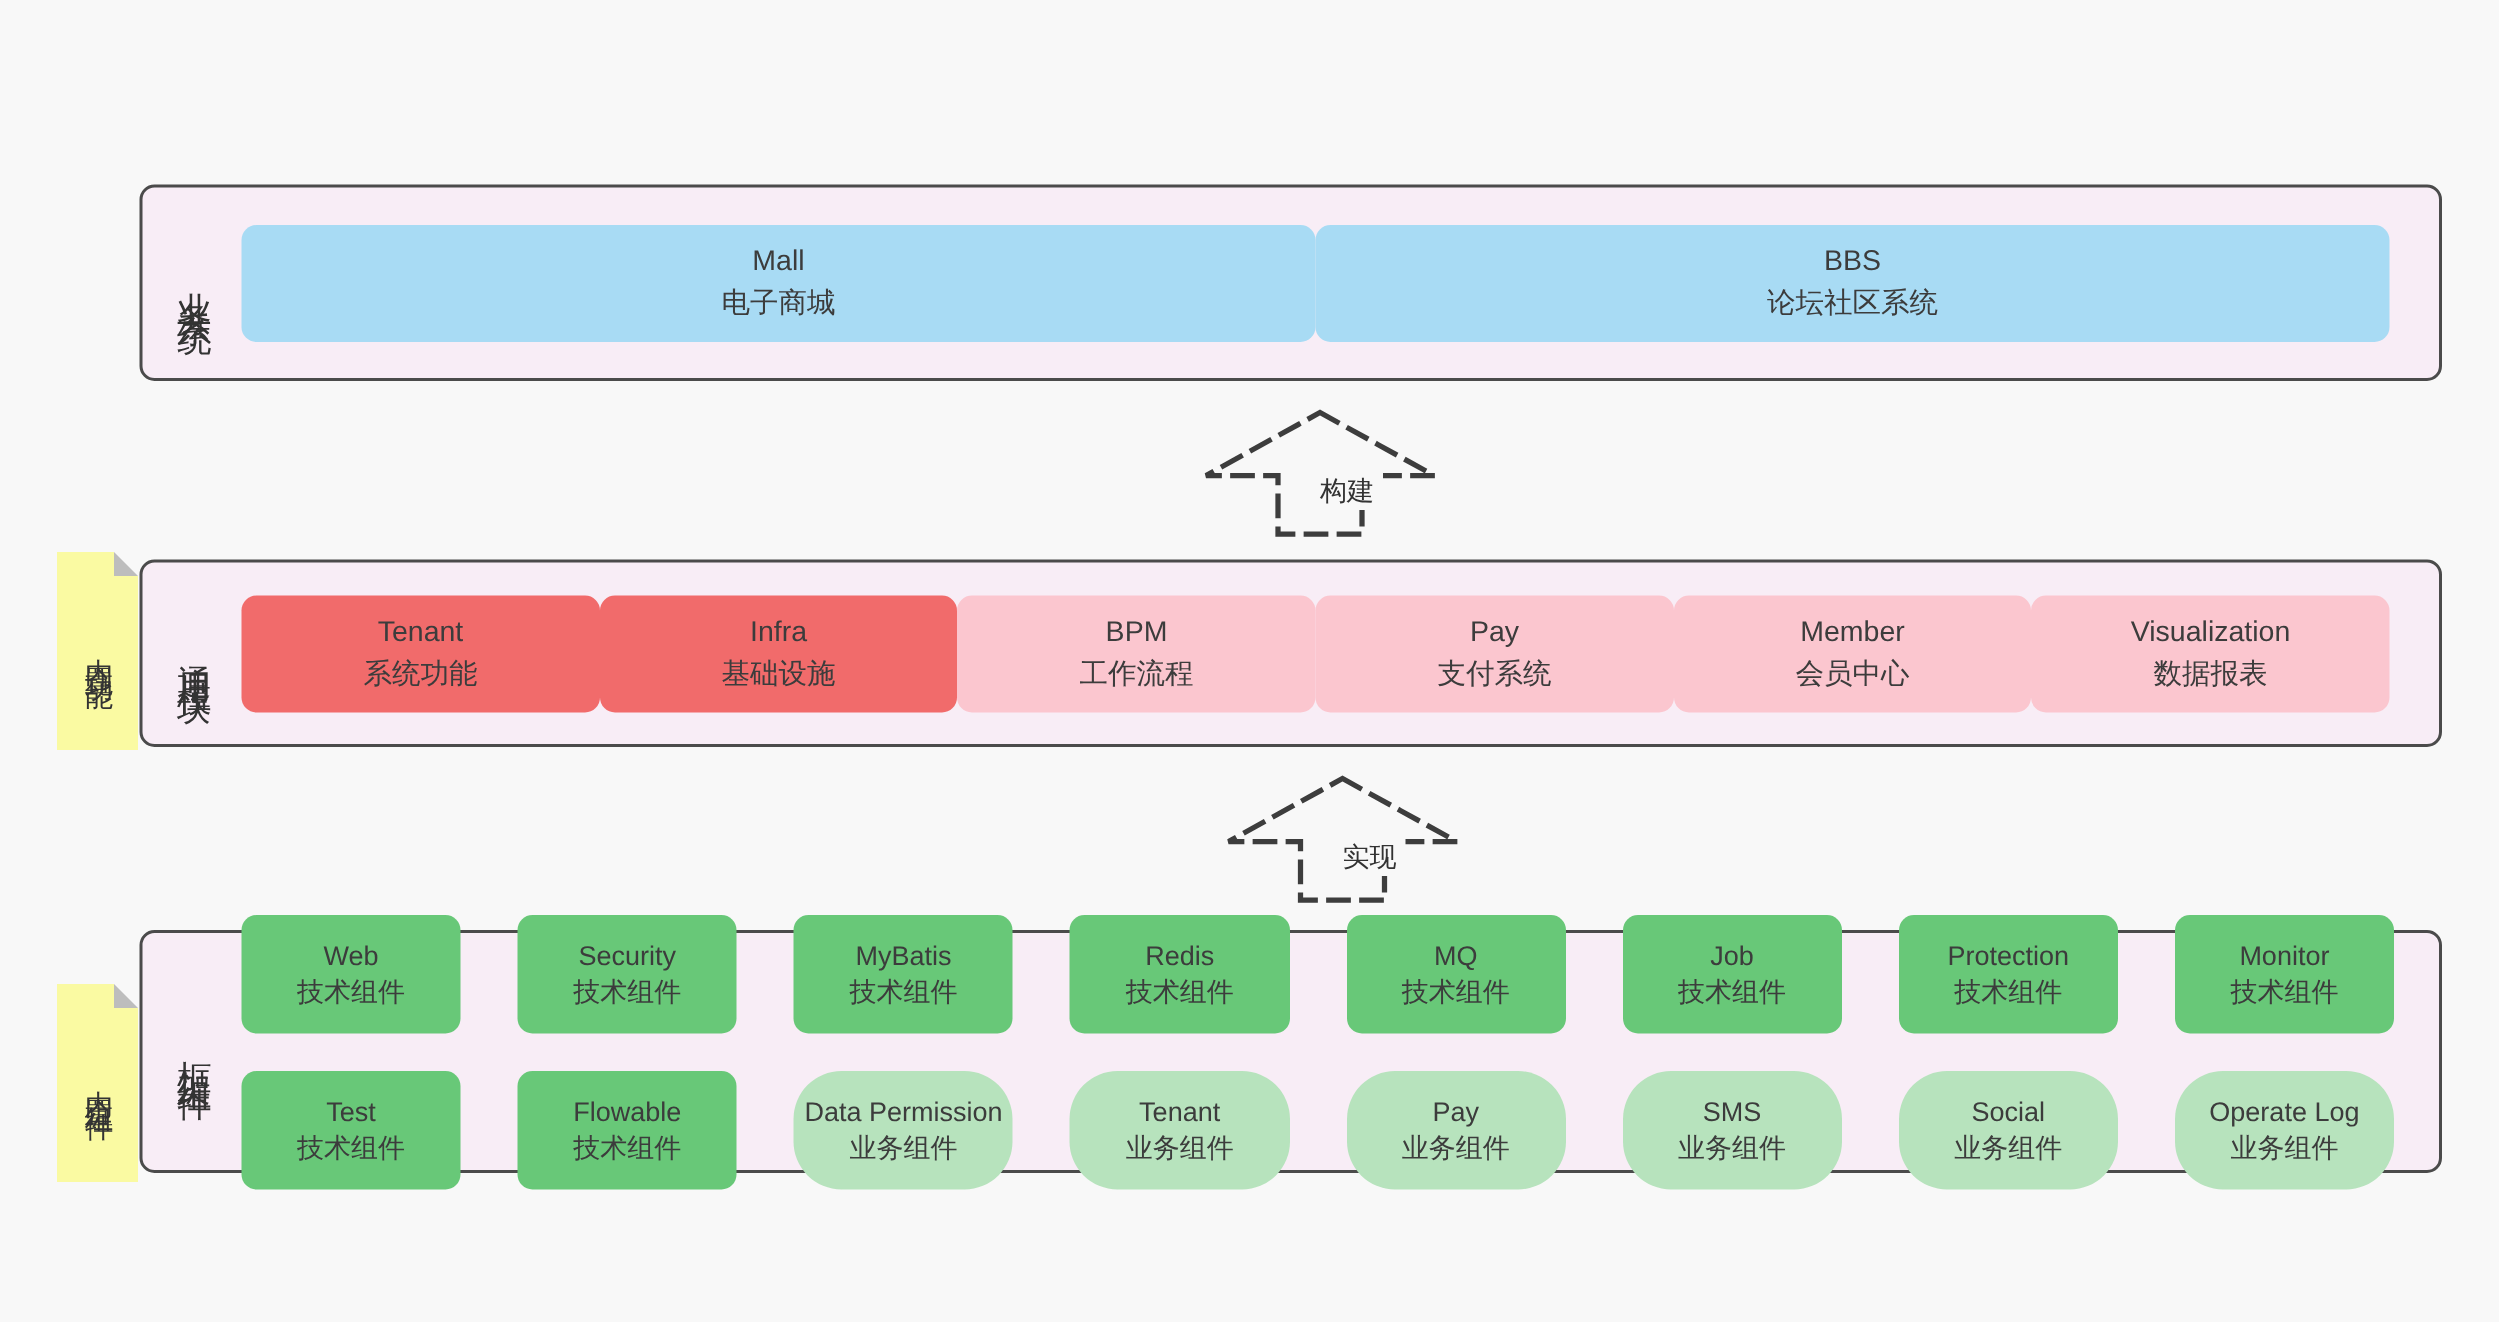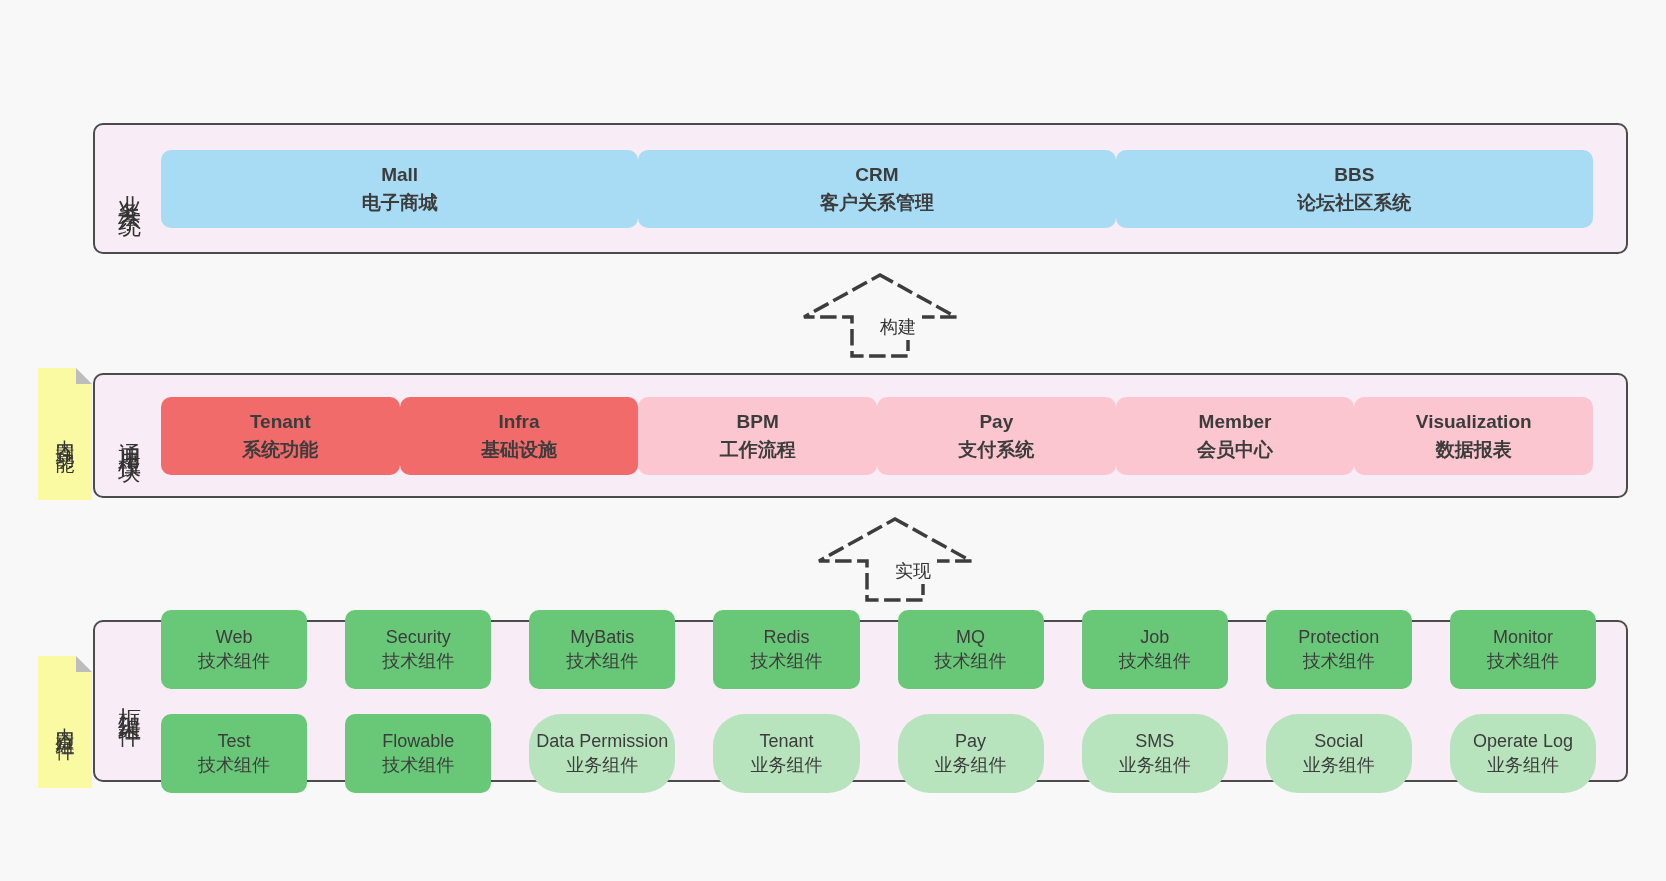--- a/index.html
+++ b/index.html
@@ -26,21 +26,21 @@
   .band-mid{top:373px;height:125px;}
   .band-bot{top:620px;height:162px;}
   .band-label{
     writing-mode:vertical-rl;text-orientation:upright;
     font-size:23px;color:#333;letter-spacing:6px;
     margin-left:16px;width:38px;text-align:center;flex:0 0 auto;
     line-height:38px;
   }
   .band-row{
     flex:1;display:flex;
-    padding:0 33px 0 12px;align-items:center;font-weight:bold;
+    padding:0 33px 0 12px;align-items:center;
   }
   .band-grid{
     flex:1;display:grid;grid-template-columns:repeat(8,1fr);
     column-gap:38px;row-gap:25px;
     padding:0 30px 0 12px;align-items:center;
   }
   .box{
     border-radius:10px;
     display:flex;flex-direction:column;justify-content:center;align-items:center;
     text-align:center;color:var(--text);
@@ -84,24 +84,20 @@
 <div>
 
   <section class="band band-top">
     <div class="band-label">业务系统</div>
     <div class="band-row">
       <div class="box box--blue">
         <div>Mall</div>
         <div>电子商城</div>
       </div>
       <div class="box box--blue">
-        <div>CRM</div>
-        <div>客户关系管理</div>
-      </div>
-      <div class="box box--blue">
         <div>BBS</div>
         <div>论坛社区系统</div>
       </div>
     </div>
   </section>
 
   <div class="arrow arrow-1">
     <svg width="160" height="88" viewBox="0 0 160 88">
       <path d="M80 3 L156 45 L108 45 L108 84 L52 84 L52 45 L4 45 Z" fill="none" style="stroke:var(--arrow)" stroke-width="3.5" stroke-dasharray="13 9" stroke-linecap="square"></path>
     </svg>

